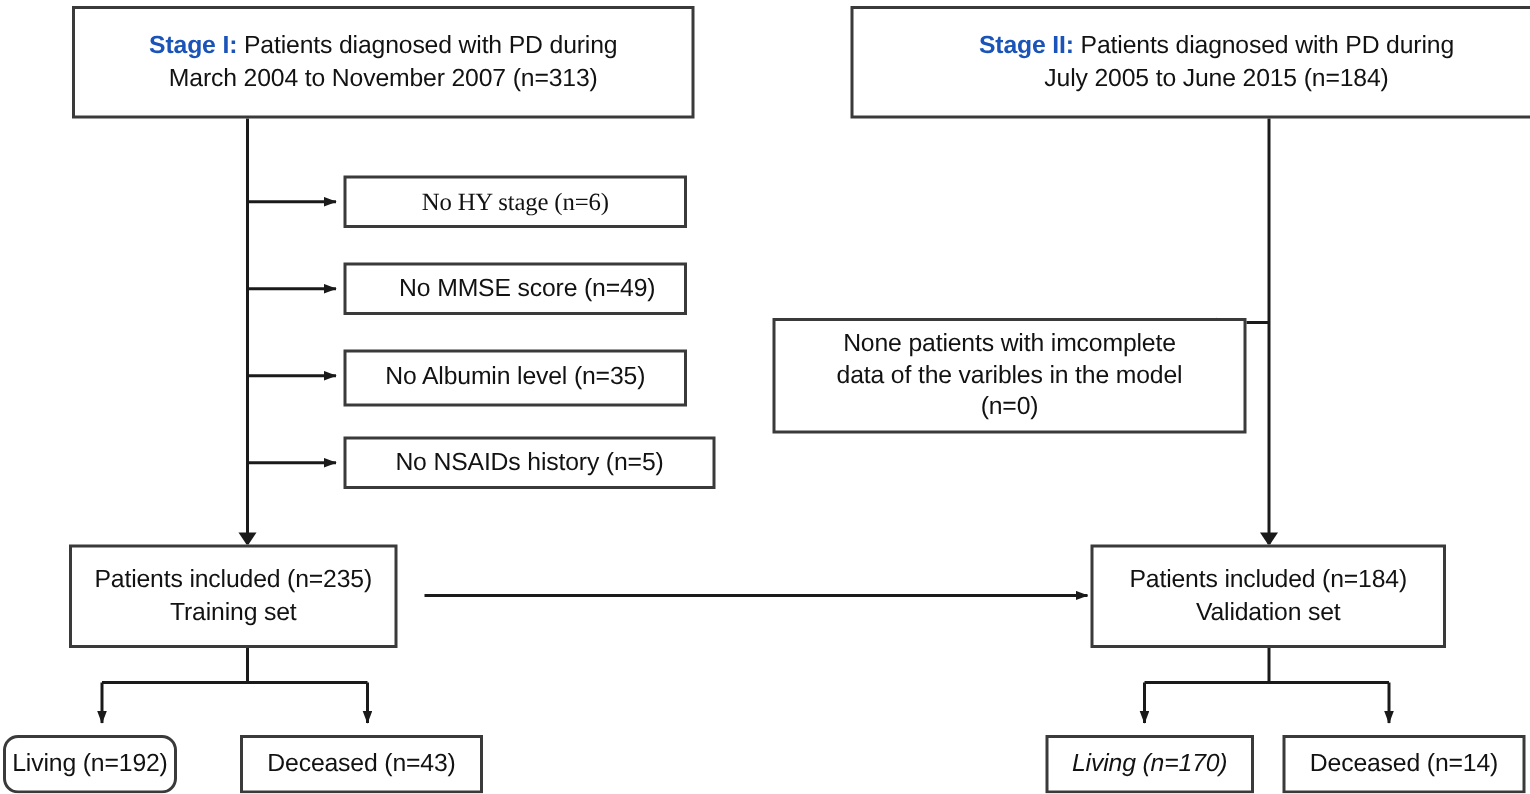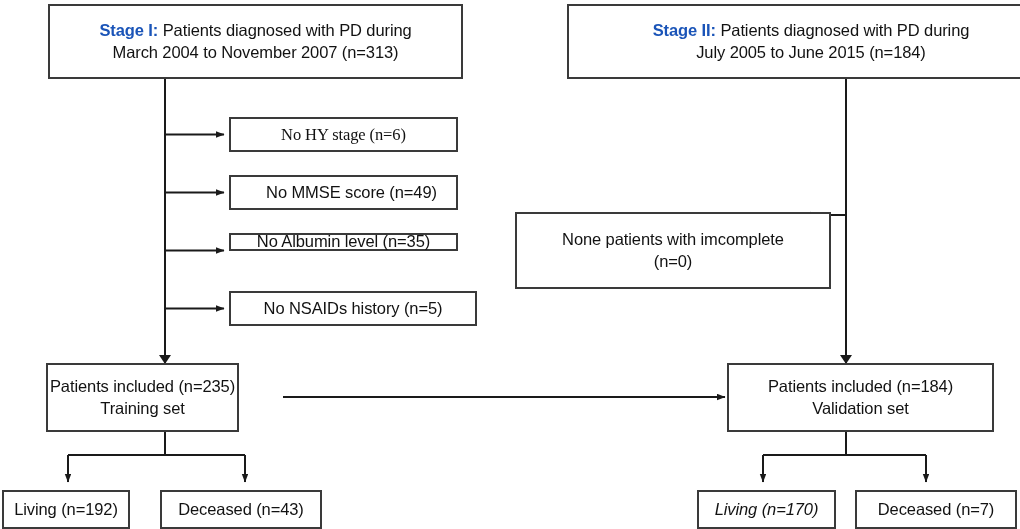--- a/index.html
+++ b/index.html
@@ -93,49 +93,50 @@
     <span class="ln"><span class="stage-label">Stage II:</span><span> Patients diagnosed with PD during</span></span>
     <span class="ln">July 2005 to June 2015 (n=184)</span>
   </div>
 
   <div class="box" style="left:229px; top:117px; width:229px; height:35px;font-family:Liberation Serif, serif;">
     <span class="ln">No HY stage (n=6)</span>
   </div>
   <div class="box" style="left:229px; top:175px; width:229px; height:35px;padding-left:16px;">
     <span class="ln">No MMSE score (n=49)</span>
   </div>
-  <div class="box" style="left:229px; top:233px; width:229px; height:18px;">
+  <div class="box" style="left:229px; top:233px; width:229px; height:38px;">
     <span class="ln">No Albumin level (n=35)</span>
   </div>
   <div class="box" style="left:229px; top:291px; width:248px; height:35px;">
     <span class="ln">No NSAIDs history (n=5)</span>
   </div>
 
   <div class="box" style="left:515px; top:177px; width:316px; height:77px;margin-top:35px;">
     <span class="ln">None patients with imcomplete</span>
+    <span class="ln">data of the varibles in the model</span>
     <span class="ln">(n=0)</span>
   </div>
 
-  <div class="box" style="left:46px; top:363px; width:193px; height:69px;">
+  <div class="box" style="left:46px; top:363px; width:219px; height:69px;">
     <span class="ln">Patients included (n=235)</span>
     <span class="ln bold">Training set</span>
   </div>
 
-  <div class="box" style="left:727px; top:363px; width:267px; height:69px;">
+  <div class="box" style="left:727px; top:363px; width:237px; height:69px;">
     <span class="ln">Patients included (n=184)</span>
     <span class="ln bold">Validation set</span>
   </div>
 
-  <div class="box" style="left:2px; top:490px; width:128px; height:39px;">
+  <div class="box" style="left:2px; top:490px; width:116px; height:39px;border-radius:10px;">
     <span class="ln">Living (n=192)</span>
   </div>
   <div class="box" style="left:160px; top:490px; width:162px; height:39px;">
     <span class="ln">Deceased (n=43)</span>
   </div>
 
   <div class="box" style="left:697px; top:490px; width:139px; height:39px;font-style:italic;">
     <span class="ln">Living (n=170)</span>
   </div>
   <div class="box" style="left:855px; top:490px; width:162px; height:39px;">
-    <span class="ln">Deceased (n=7)</span>
+    <span class="ln">Deceased (n=14)</span>
   </div>
 
 </div>
 
 </body></html>

